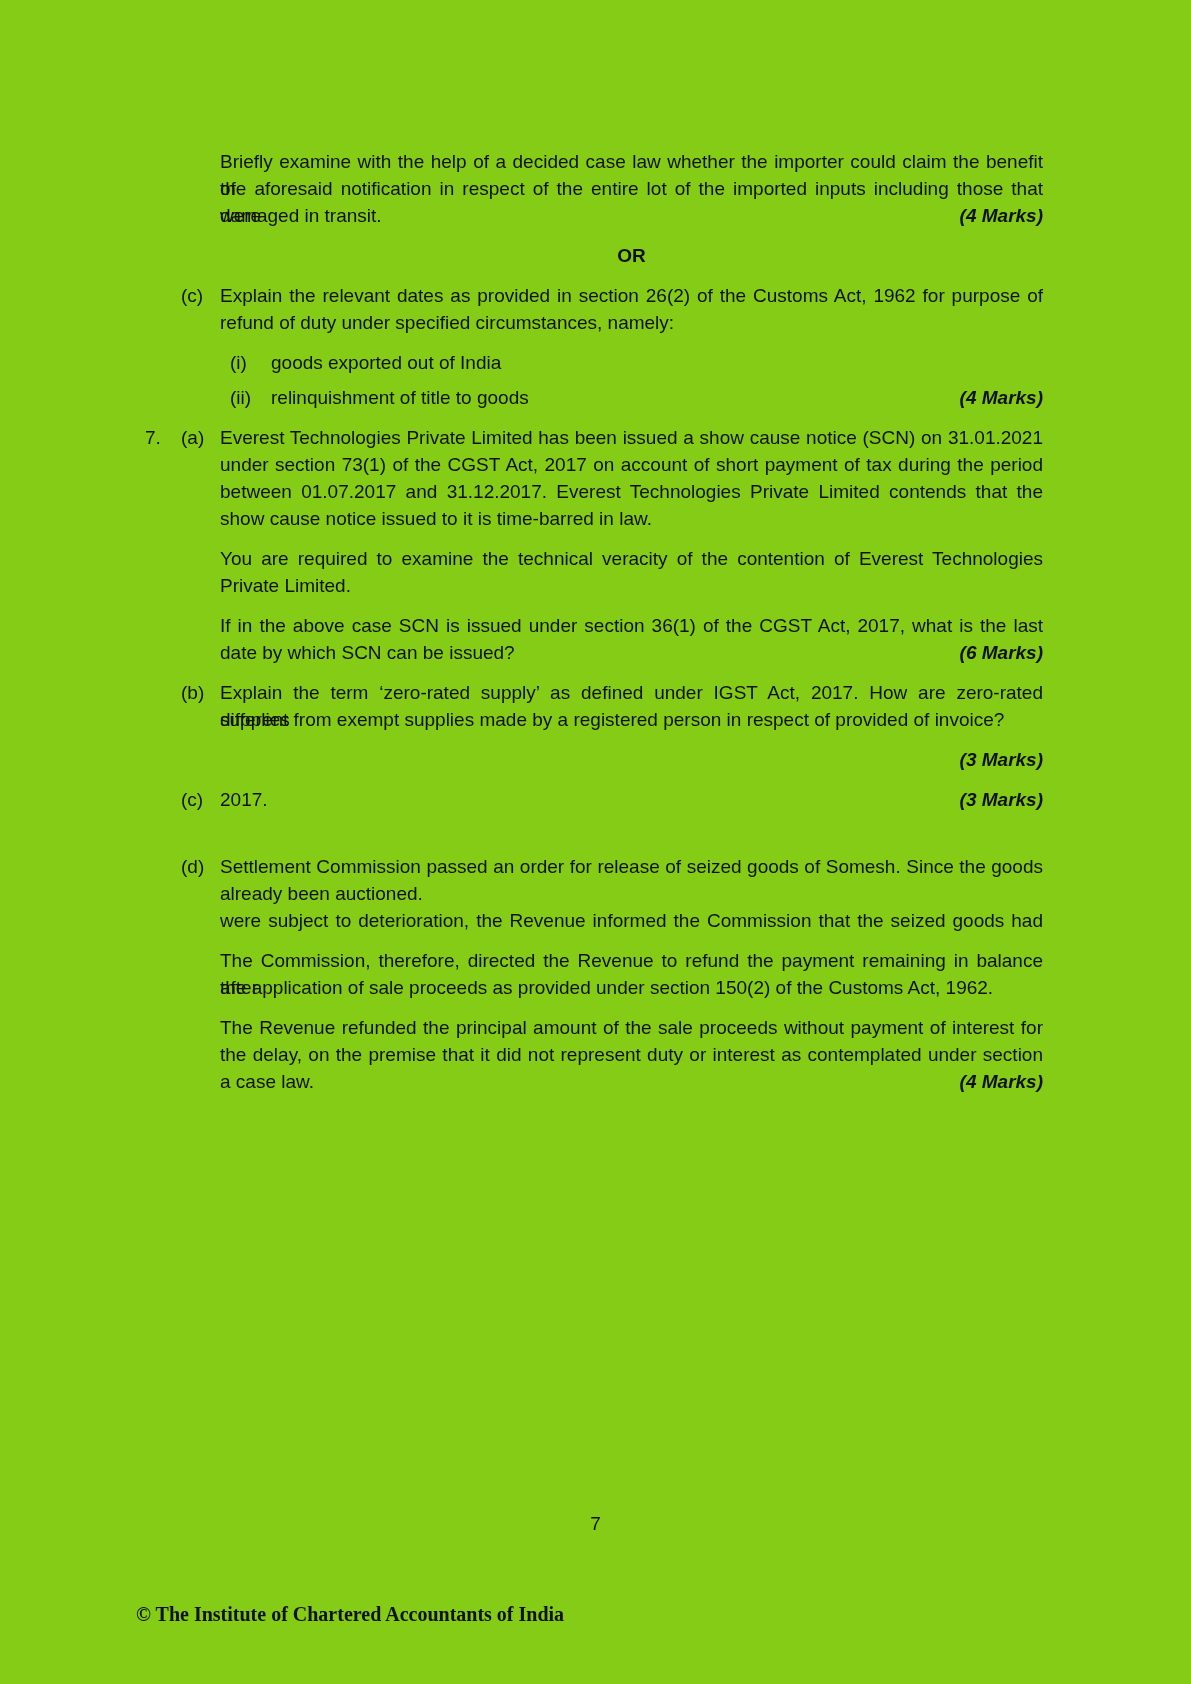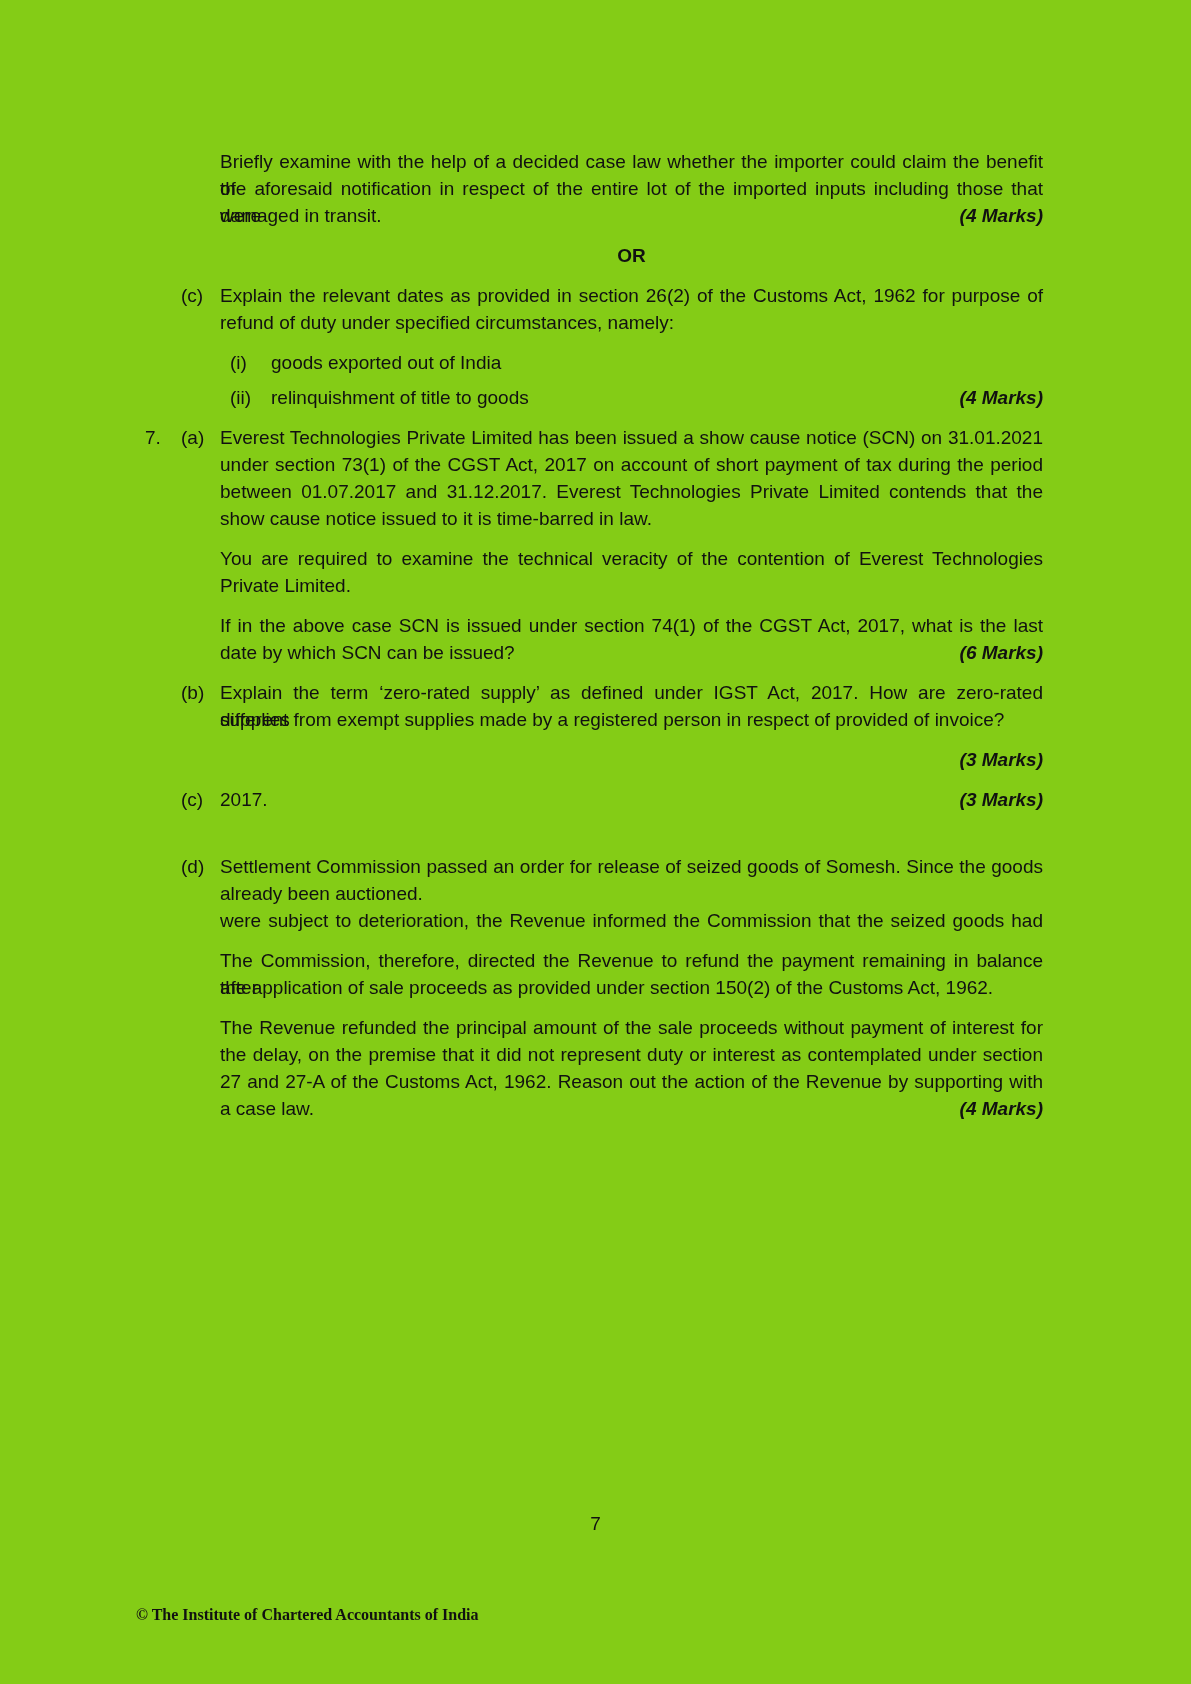--- a/index.html
+++ b/index.html
@@ -59,21 +59,21 @@
     text-align: right;
     font-weight: bold;
     font-style: italic;
   }
   .pagenum {
     text-align: center;
   }
   .footer {
     font-family: "Liberation Serif", "DejaVu Serif", serif;
     font-weight: bold;
-    font-size: 16px;
+    font-size: 20px;
   }
 </style>
 </head>
 <body>
 
 <div class="page">
 
   <section class="block" style="top:148px; left:220px; width:823px;">
     <div class="ln jl">Briefly examine with the help of a decided case law whether the importer could claim the benefit of</div>
     <div class="ln jl">the aforesaid notification in respect of the entire lot of the imported inputs including those that were</div>
@@ -120,21 +120,21 @@
       <div class="ln">show cause notice issued to it is time-barred in law.</div>
     </div>
   </section>
 
   <section class="block" style="top:545px; left:220px; width:823px;">
     <div class="ln jl">You are required to examine the technical veracity of the contention of Everest Technologies</div>
     <div class="ln">Private Limited.</div>
   </section>
 
   <section class="block" style="top:612px; left:220px; width:823px;">
-    <div class="ln jl">If in the above case SCN is issued under section 74(1) of the CGST Act, 2017, what is the last</div>
+    <div class="ln jl">If in the above case SCN is issued under section 36(1) of the CGST Act, 2017, what is the last</div>
     <div class="ln lastline">
       <span>date by which SCN can be issued?</span>
       <span class="marks">(6 Marks)</span>
     </div>
   </section>
 
   <section class="block" style="top:679px; left:181px; width:862px;">
     <span class="ilabel">(b)</span>
     <div style="margin-left:39px;">
       <div class="ln jl">Explain the term ‘zero-rated supply’ as defined under IGST Act, 2017. How are zero-rated supplies</div>
@@ -164,21 +164,20 @@
   </section>
 
   <section class="block" style="top:947px; left:220px; width:823px;">
     <div class="ln jl">The Commission, therefore, directed the Revenue to refund the payment remaining in balance after</div>
     <div class="ln">the application of sale proceeds as provided under section 150(2) of the Customs Act, 1962.</div>
   </section>
 
   <section class="block" style="top:1014px; left:220px; width:823px;">
     <div class="ln jl">The Revenue refunded the principal amount of the sale proceeds without payment of interest for</div>
     <div class="ln jl">the delay, on the premise that it did not represent duty or interest as contemplated under section</div>
-    <div class="ln jl">27 and 27-A of the Customs Act, 1962.  Reason out the action of the Revenue by supporting with</div>
     <div class="ln lastline">
       <span>a case law.</span>
       <span class="marks">(4 Marks)</span>
     </div>
   </section>
 
   <div class="block pagenum" style="top:1510px; left:0; width:1191px;">7</div>
 
   <div class="block footer" style="top:1601px; left:136px; width:900px;">© The Institute of Chartered Accountants of India</div>
 

